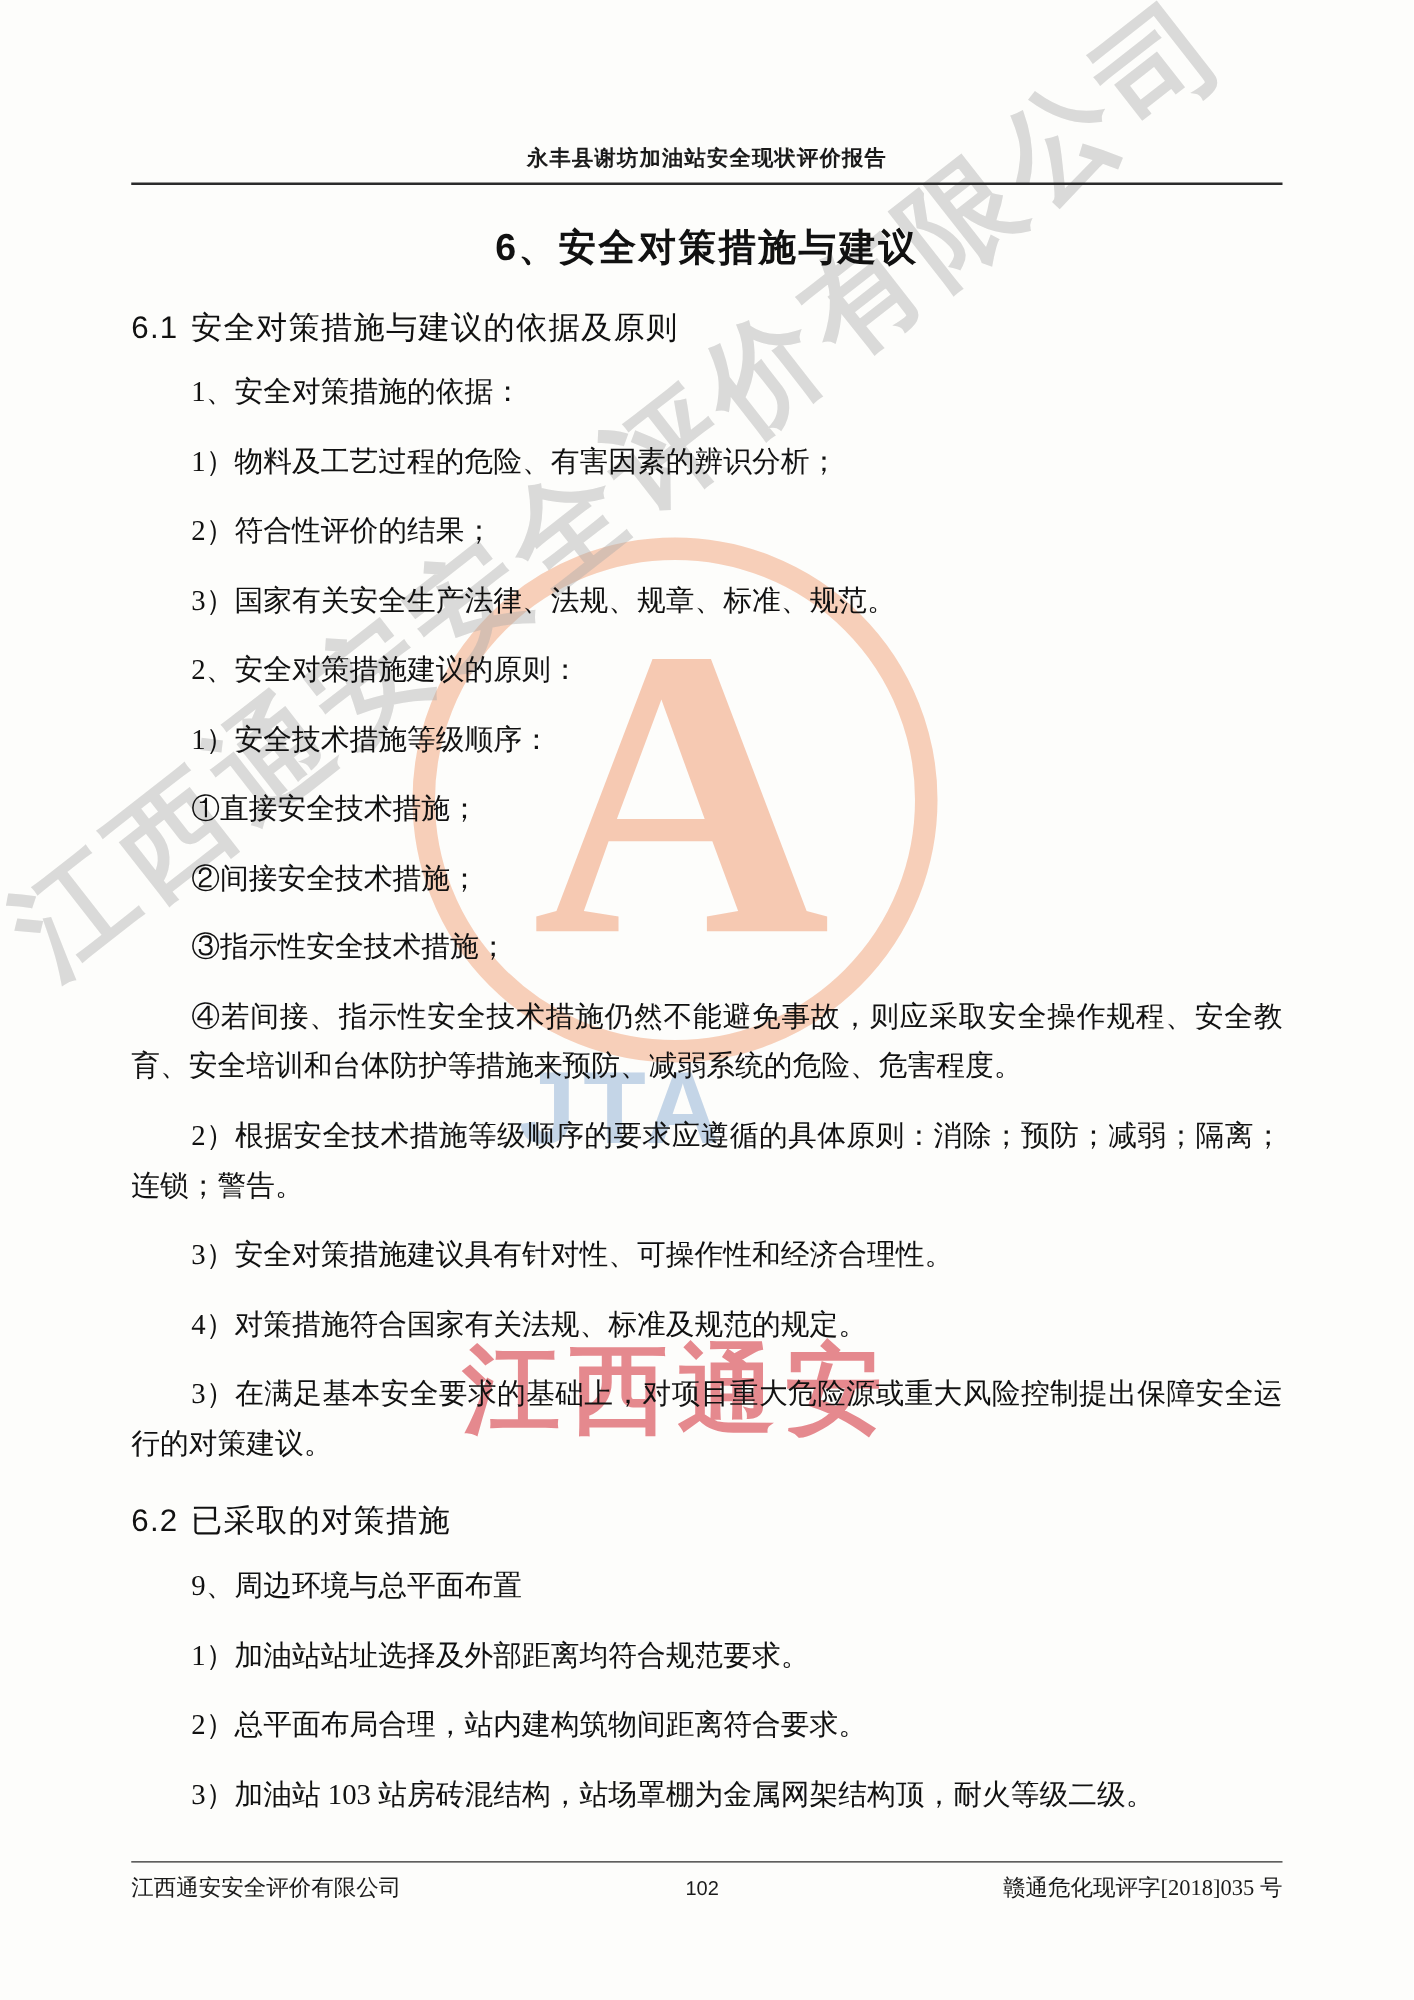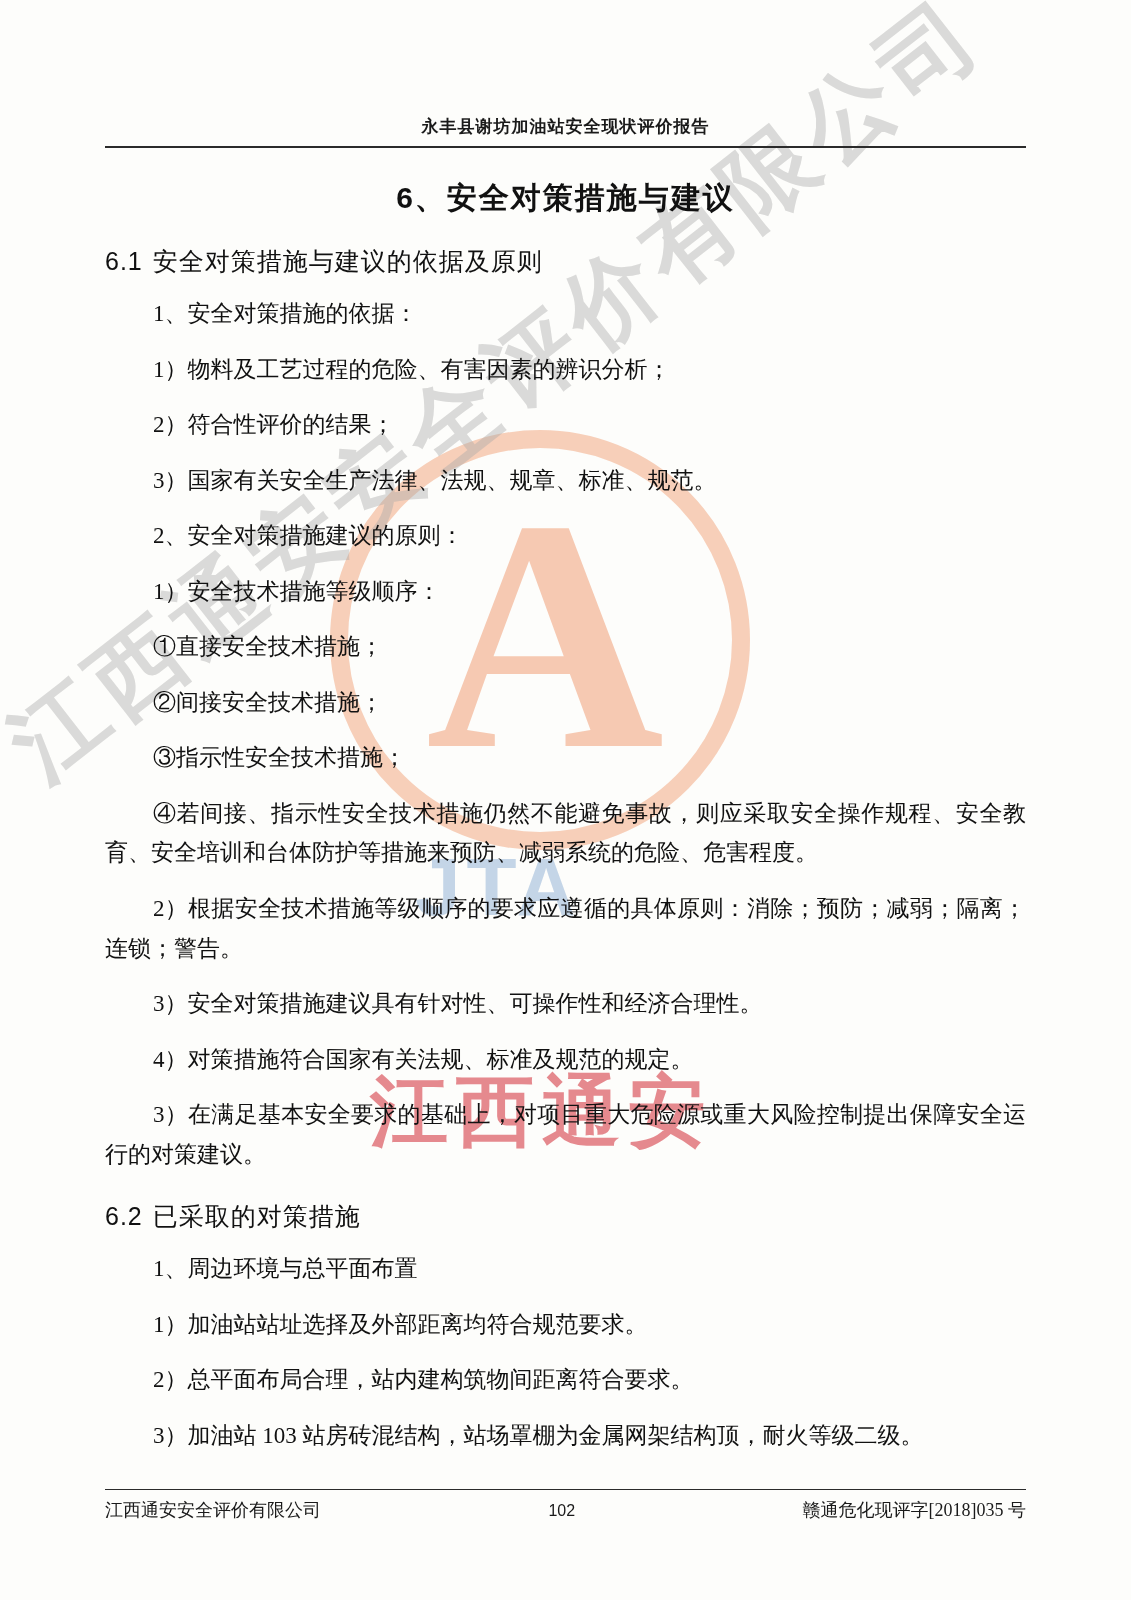--- a/index.html
+++ b/index.html
@@ -201,21 +201,21 @@
     <p class="body indent">④若间接、指示性安全技术措施仍然不能避免事故，则应采取安全操作规程、安全教育、安全培训和台体防护等措施来预防、减弱系统的危险、危害程度。</p>
     <p class="body indent">2）根据安全技术措施等级顺序的要求应遵循的具体原则：消除；预防；减弱；隔离；连锁；警告。</p>
     <p class="body indent">3）安全对策措施建议具有针对性、可操作性和经济合理性。</p>
     <p class="body indent">4）对策措施符合国家有关法规、标准及规范的规定。</p>
     <p class="body indent">3）在满足基本安全要求的基础上，对项目重大危险源或重大风险控制提出保障安全运行的对策建议。</p>
 
     <div class="h2">
       <span class="num">6.2</span><span>已采取的对策措施</span>
     </div>
 
-    <p class="body indent">1、周边环境与总平面布置</p>
+    <p class="body indent">9、周边环境与总平面布置</p>
     <p class="body indent">1）加油站站址选择及外部距离均符合规范要求。</p>
     <p class="body indent">2）总平面布局合理，站内建构筑物间距离符合要求。</p>
     <p class="body indent">3）加油站 103 站房砖混结构，站场罩棚为金属网架结构顶，耐火等级二级。</p>
 
   </div>
 
   <div class="footer">
     <div class="footer-rule"></div>
     <div class="footer-row">
       <div>江西通安安全评价有限公司</div>

